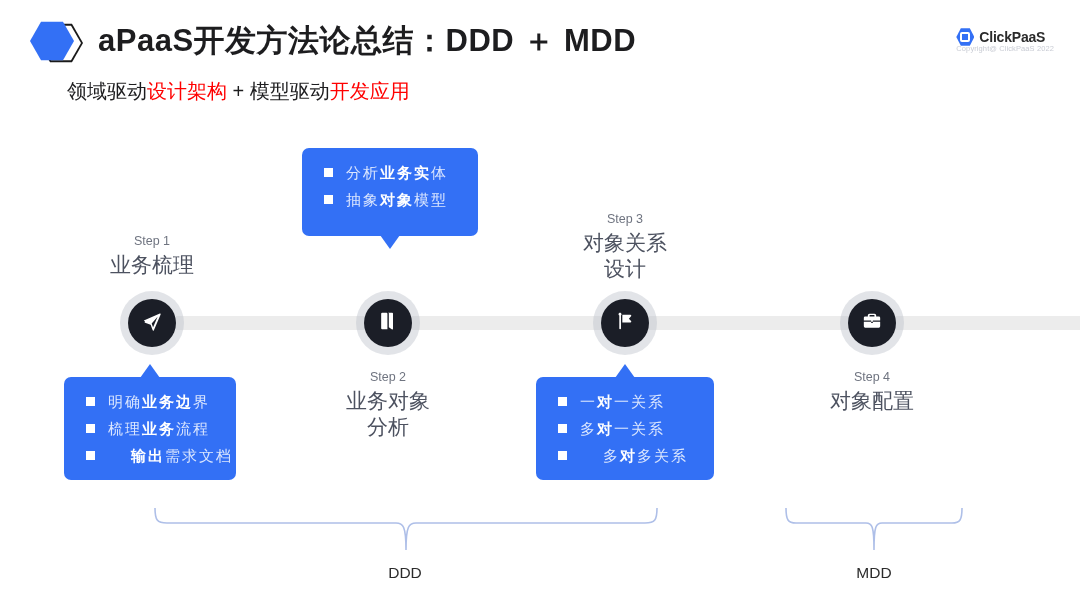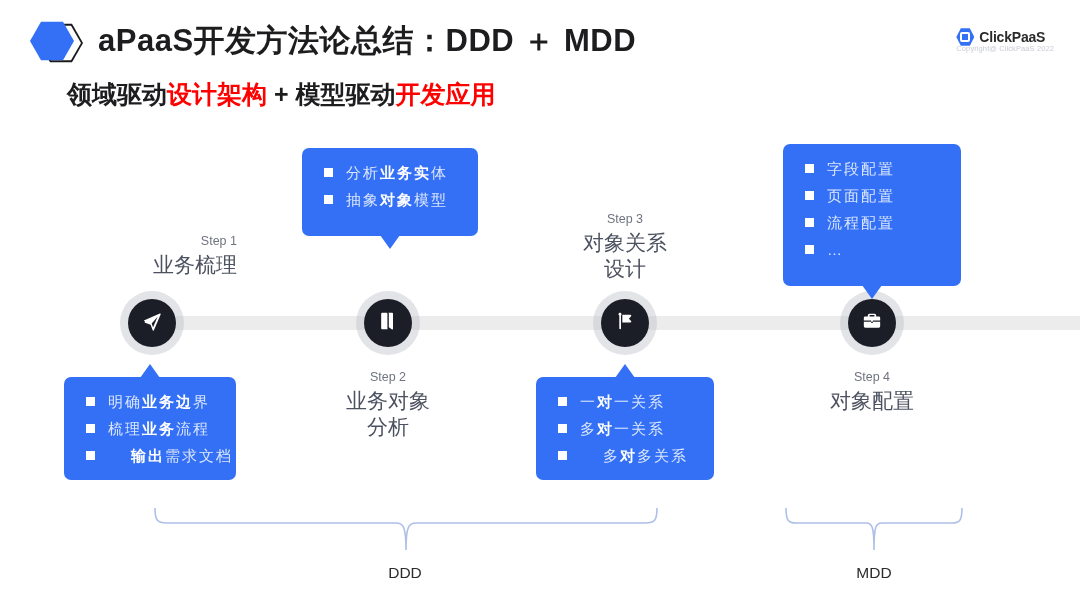--- a/index.html
+++ b/index.html
@@ -30,21 +30,21 @@
     clip-path: polygon(25% 2%, 75% 2%, 100% 50%, 75% 98%, 25% 98%, 0% 50%);
   }
 
   .page-title {
     position: absolute; left: 98px; top: 20px;
     font-size: 31px; font-weight: 700; color: #1d1d1f;
     letter-spacing: 0.5px; white-space: nowrap;
   }
   .page-subtitle {
     position: absolute; left: 67px; top: 78px;
-    font-size: 25px; font-weight: 700; color: #1d1d1f; white-space: nowrap;
+    font-size: 20px; font-weight: 400; color: #1d1d1f; white-space: nowrap;
   }
   .page-subtitle .hl { color: #ff0000; }
 
   
   .brand { position: absolute; right: 26px; top: 28px; text-align: center; }
   .brand-row { display: flex; align-items: center; gap: 5px; }
   .brand-hex { width: 18px; height: 18px; position: relative; }
   .brand-hex .outer {
     position: absolute; inset: 0; background: #3370f5;
     clip-path: polygon(25% 2%, 75% 2%, 100% 50%, 75% 98%, 25% 98%, 0% 50%);
@@ -156,21 +156,21 @@
     </span>
   </div>
   <div class="node" style="left:848px; top:299px;">
     <span>
       <svg viewBox="0 0 24 24">
           <path d="M9 3.2h6a2 2 0 0 1 2 2v1.3h3.2a1.6 1.6 0 0 1 1.6 1.6v3.3H13v1.5h-2v-1.5H2.2V8.1a1.6 1.6 0 0 1 1.6-1.6H7V5.2a2 2 0 0 1 2-2zm0 3.3h6V5.4a.6.6 0 0 0-.6-.6H9.6a.6.6 0 0 0-.6.6v1.1zM2.2 12.9H11v1.5h2v-1.5h8.8v5.5a1.6 1.6 0 0 1-1.6 1.6H3.8a1.6 1.6 0 0 1-1.6-1.6v-5.5z"></path>
         </svg>
     </span>
   </div>
 
-  <div class="step-label" style="left:67px; top:234px;text-align:right;">
+  <div class="step-label" style="left:67px; top:234px;">
     <div class="step-num">Step 1</div>
     <div class="step-name">业务梳理</div>
   </div>
 
   <div class="step-label" style="left:303px; top:370px;">
     <div class="step-num">Step 2</div>
     <div class="step-name">业务对象
 分析</div>
   </div>
 
@@ -190,39 +190,20 @@
       <span class="sq"></span>
       <span><span>分析</span><b>业务实</b><span>体</span></span>
     </div>
     <div class="bullet-row">
       <span class="sq"></span>
       <span><span>抽象</span><b>对象</b><span>模型</span></span>
     </div>
     <div class="tail"></div>
   </div>
 
-  <div class="callout down" style="left:783px; top:144px; width:178px;">
-    <div class="bullet-row">
-      <span class="sq"></span>
-      <span>字段配置</span>
-    </div>
-    <div class="bullet-row">
-      <span class="sq"></span>
-      <span>页面配置</span>
-    </div>
-    <div class="bullet-row">
-      <span class="sq"></span>
-      <span>流程配置</span>
-    </div>
-    <div class="bullet-row">
-      <span class="sq"></span>
-      <span>…</span>
-    </div>
-    <div class="tail"></div>
-  </div>
 
   <div class="callout up" style="left:64px; top:377px; width:172px;">
     <div class="tail"></div>
     <div class="bullet-row">
       <span class="sq"></span>
       <span><span>明确</span><b>业务边</b><span>界</span></span>
     </div>
     <div class="bullet-row">
       <span class="sq"></span>
       <span><span>梳理</span><b>业务</b><span>流程</span></span>

